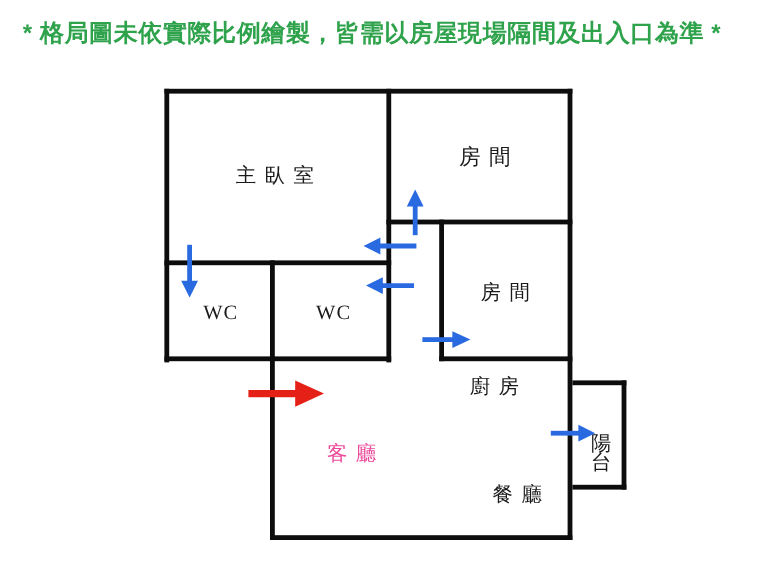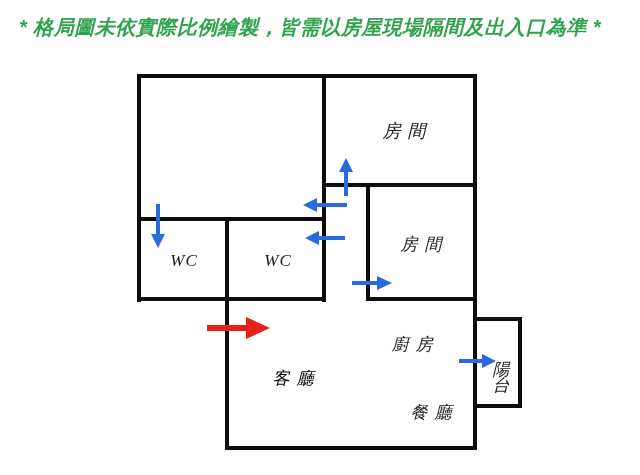--- a/index.html
+++ b/index.html
@@ -2,21 +2,20 @@
 <html><head>
 <meta charset="utf-8">
 <style>
   html,body{margin:0;padding:0;background:#ffffff;}
   .stage{
     position:relative;
     width:620px;height:475px;
     background:#ffffff;
     overflow:hidden;
     font-family:"Liberation Sans","DejaVu Sans",sans-serif;
-    font-style:italic;
   }
   .disclaimer{
     position:absolute;left:0;right:0;top:14px;
     text-align:center;
     font-size:20px;font-weight:700;
     letter-spacing:0.5px;
     font-family:"Liberation Sans","DejaVu Sans",sans-serif;
   }
   .wall{position:absolute;}
   .rlabel{
@@ -26,21 +25,21 @@
     font-size:17px;
     white-space:nowrap;
     line-height:1;
   }
   .cjk{letter-spacing:7px;padding-left:7px;}
   .lab-master{left:229px;top:146px;}
   .lab-bed-top{left:404px;top:131px;font-size:18px;}
   .lab-bed-mid{left:421px;top:244px;}
   .lab-wc1{left:184px;top:260px;letter-spacing:1px;}
   .lab-wc2{left:278px;top:260px;letter-spacing:1px;}
-  .lab-kitchen{left:412px;top:344px;}
+  .lab-kitchen{left:412px;top:322px;}
   .lab-living{left:293px;top:378px;}
   .lab-dining{left:431px;top:412px;}
   .lab-balcony{
     left:501px;top:362px;
     writing-mode:vertical-rl;text-orientation:upright;
     letter-spacing:14px;padding-left:0;padding-top:0;
   }
   .arrow-layer{position:absolute;left:0;top:0;pointer-events:none;}
 </style>
 </head>
@@ -60,26 +59,27 @@
     <div class="wall" style="left: 137px; top: 297px; width: 189px; height: 4px; background-color: rgb(13, 13, 13);"></div>
     <div class="wall" style="left: 366px; top: 183px; width: 4px; height: 118px; background-color: rgb(13, 13, 13);"></div>
     <div class="wall" style="left: 366px; top: 297px; width: 111px; height: 4px; background-color: rgb(13, 13, 13);"></div>
     <div class="wall" style="left: 473px; top: 74px; width: 4px; height: 376px; background-color: rgb(13, 13, 13);"></div>
     <div class="wall" style="left: 225px; top: 446px; width: 252px; height: 4px; background-color: rgb(13, 13, 13);"></div>
     <div class="wall" style="left: 477px; top: 317px; width: 45px; height: 4px; background-color: rgb(13, 13, 13);"></div>
     <div class="wall" style="left: 518px; top: 317px; width: 4px; height: 91px; background-color: rgb(13, 13, 13);"></div>
     <div class="wall" style="left: 477px; top: 404px; width: 45px; height: 4px; background-color: rgb(13, 13, 13);"></div>
   </div>
 
+  <span class="rlabel cjk lab-master" style="color: rgb(26, 26, 26);">主臥室</span>
   <span class="rlabel cjk lab-bed-top" style="color: rgb(26, 26, 26);">房間</span>
   <span class="rlabel cjk lab-bed-mid" style="color: rgb(26, 26, 26);">房間</span>
   <span class="rlabel lab-wc1" style="color: rgb(26, 26, 26);">WC</span>
   <span class="rlabel lab-wc2" style="color: rgb(26, 26, 26);">WC</span>
   <span class="rlabel cjk lab-kitchen" style="color: rgb(26, 26, 26);">廚房</span>
-  <span class="rlabel cjk lab-living" style="color: #000000;">客廳</span>
+  <span class="rlabel cjk lab-living" style="color: #ec4899;">客廳</span>
   <span class="rlabel cjk lab-dining" style="color: rgb(26, 26, 26);">餐廳</span>
   <span class="rlabel lab-balcony" style="color: rgb(26, 26, 26);">陽台</span>
 
   <svg class="arrow-layer" width="640" height="475" viewBox="0 0 640 475">
 
     <g>
       <line x1="158" y1="204" x2="158" y2="235" stroke-width="4" stroke="#2a6ae0"></line>
       <polygon points="151,234 165,234 158,248" fill="#2a6ae0"></polygon>
     </g>
 

